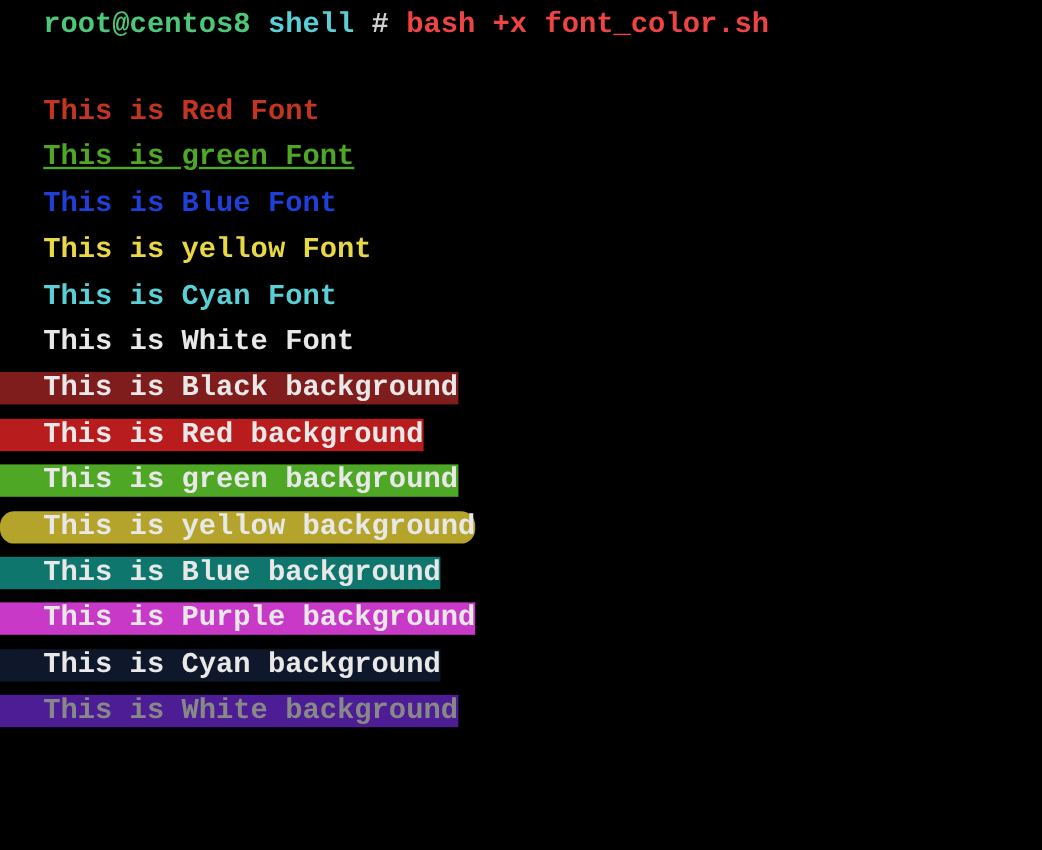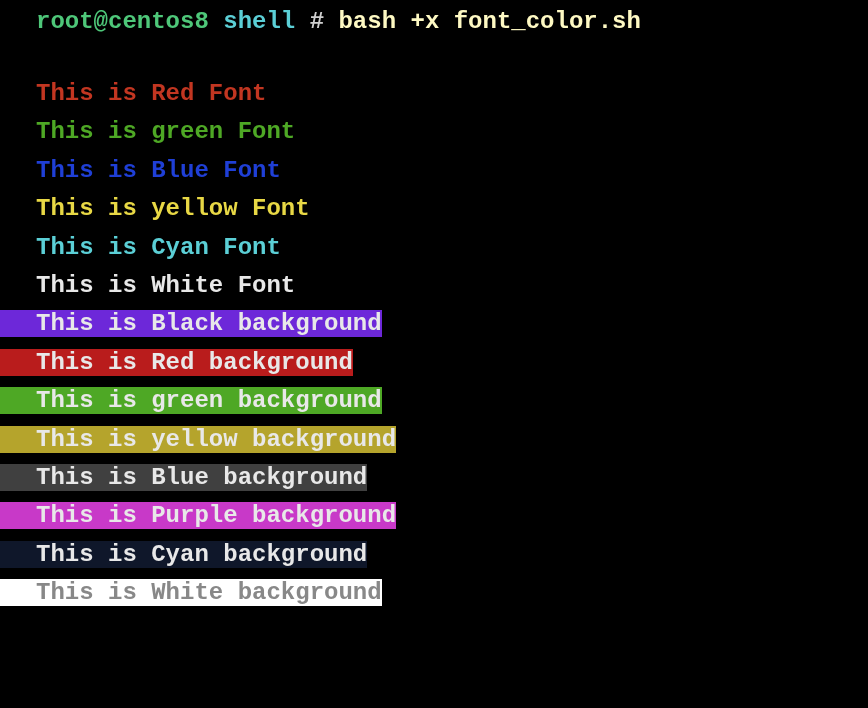--- a/index.html
+++ b/index.html
@@ -26,42 +26,42 @@
     .prompt-user {
       color: #4ec779;
     }
     .prompt-path {
       color: #5bcfd6;
     }
     .prompt-hash {
       color: #d0d0d0;
     }
     .prompt-cmd {
-      color: #fef9c3;
+      color: #ef4444;
       margin-top: 28px;
     }
     .output-line {
       line-height: 1.6;
       white-space: pre;
     }
     .font-red { color: #c23621; }
-    .font-green { color: #4ea825; }
+    .font-green { color: #4ea825; text-decoration: underline; }
     .font-yellow { color: #e8d845; }
     .font-blue { color: #1f3fd6; }
     .font-purple { color: #c839c8; }
     .font-cyan { color: #5bcfd6; }
     .font-white { color: #e8e8e8; }
-    .bg-black { color: #e8e8e8; background-color: #6d28d9; }
+    .bg-black { color: #e8e8e8; background-color: #7f1d1d; }
     .bg-red { color: #e8e8e8; background-color: #b91c1c; }
     .bg-green { color: #e8e8e8; background-color: #4ea825; }
-    .bg-yellow { color: #e8e8e8; background-color: #b5a42c; }
-    .bg-blue { color: #e8e8e8; background-color: #404040; }
+    .bg-yellow { color: #e8e8e8; background-color: #b5a42c; border-radius: 12px; }
+    .bg-blue { color: #e8e8e8; background-color: #0f766e; }
     .bg-purple { color: #e8e8e8; background-color: #c839c8; text-align: right; }
     .bg-cyan { color: #e8e8e8; background-color: #0f172a; }
-    .bg-white { color: #888888; background-color: #ffffff; }
+    .bg-white { color: #888888; background-color: #4c1d95; }
     .bg-wrapper {
       margin-left: -36px;
       padding-left: 36px;
     }
   </style>
 </head>
 <body>
 
 <div class="terminal">
   <div class="prompt-line">

